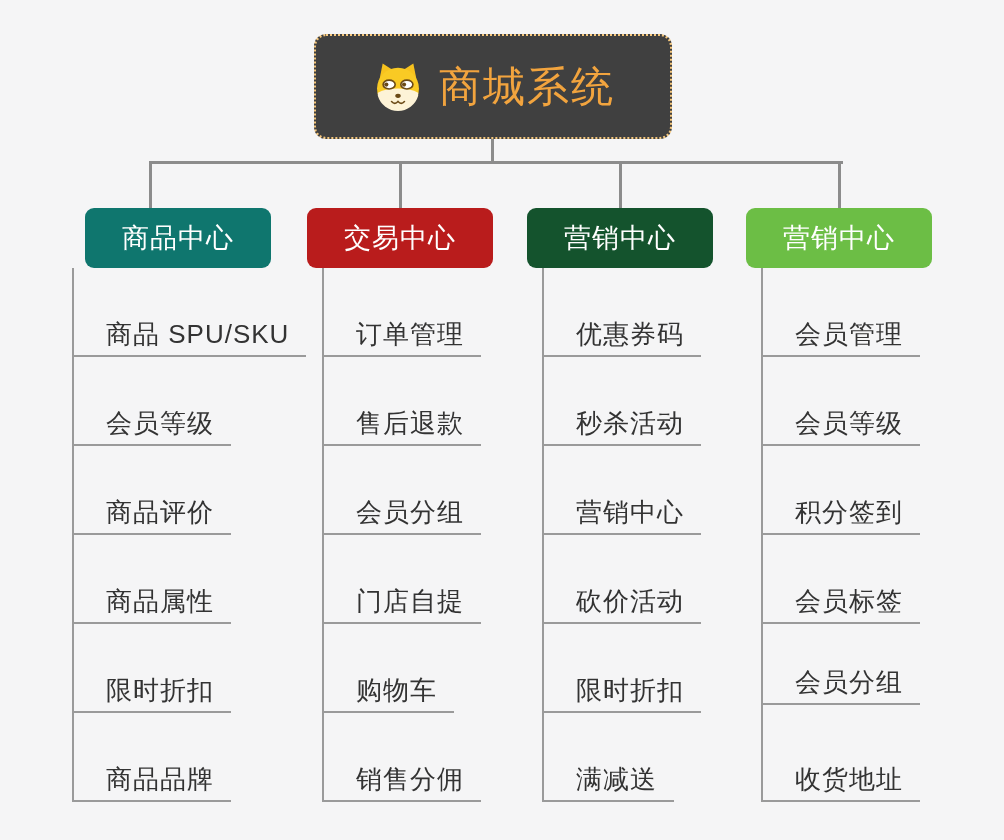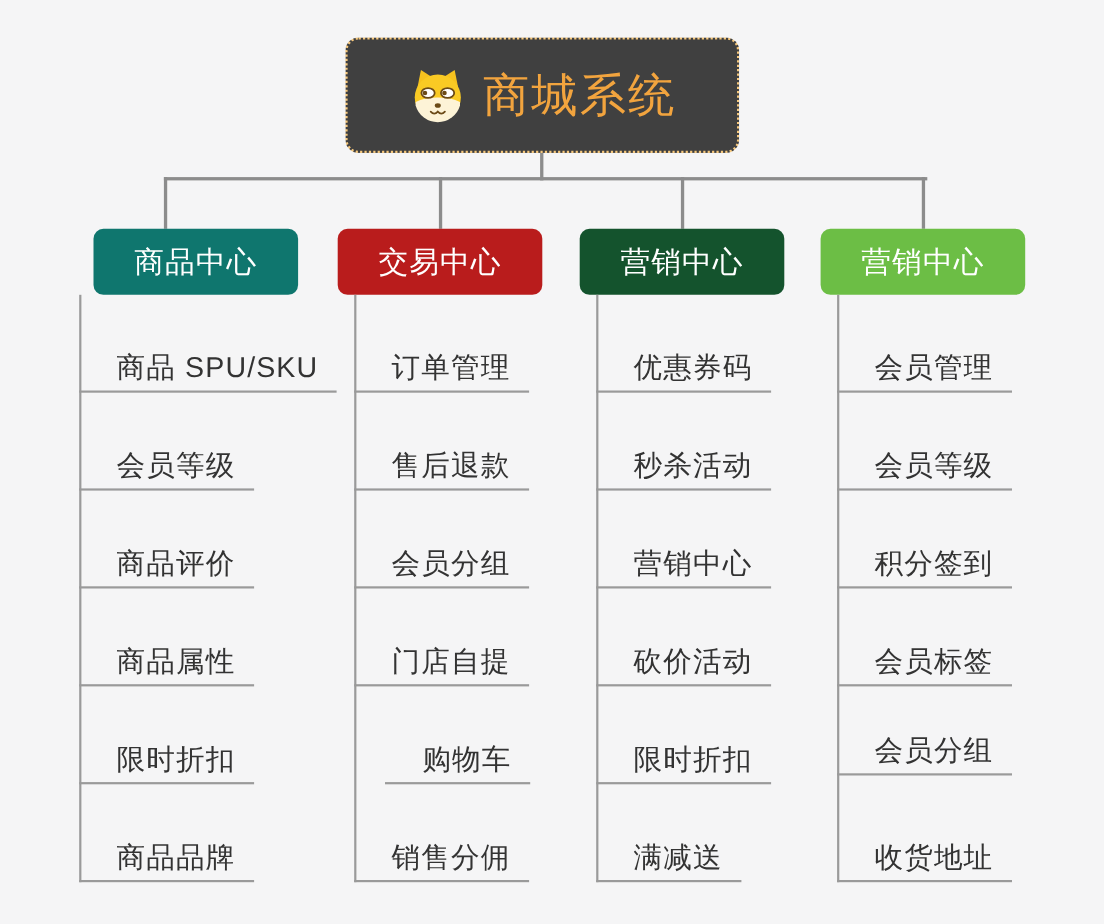--- a/index.html
+++ b/index.html
@@ -118,21 +118,21 @@
       <div class="leaf-node" style="left: 72px; top: 673px; border-bottom-color: rgb(154, 154, 154);"><span>限时折扣</span></div>
       <div class="leaf-node" style="left: 72px; top: 762px; border-bottom-color: rgb(154, 154, 154);"><span>商品品牌</span></div>
       <div class="branch-header" style="left: 307px; top: 208px; background: #b91c1c;">
         <span>交易中心</span>
       </div>
       <div class="trunk" style="left: 322px; top: 268px; height: 534px; background: rgb(154, 154, 154);"></div>
       <div class="leaf-node" style="left: 322px; top: 317px; border-bottom-color: rgb(154, 154, 154);"><span>订单管理</span></div>
       <div class="leaf-node" style="left: 322px; top: 406px; border-bottom-color: rgb(154, 154, 154);"><span>售后退款</span></div>
       <div class="leaf-node" style="left: 322px; top: 495px; border-bottom-color: rgb(154, 154, 154);"><span>会员分组</span></div>
       <div class="leaf-node" style="left: 322px; top: 584px; border-bottom-color: rgb(154, 154, 154);"><span>门店自提</span></div>
-      <div class="leaf-node" style="left: 322px; top: 673px; border-bottom-color: rgb(154, 154, 154); margin-left: 28px;"><span>购物车</span></div>
+      <div class="leaf-node" style="left: 322px; top: 673px; border-bottom-color: rgb(154, 154, 154);"><span>购物车</span></div>
       <div class="leaf-node" style="left: 322px; top: 762px; border-bottom-color: rgb(154, 154, 154);"><span>销售分佣</span></div>
       <div class="branch-header" style="left: 527px; top: 208px; background: #14532d;">
         <span>营销中心</span>
       </div>
       <div class="trunk" style="left: 542px; top: 268px; height: 534px; background: rgb(154, 154, 154);"></div>
       <div class="leaf-node" style="left: 542px; top: 317px; border-bottom-color: rgb(154, 154, 154);"><span>优惠券码</span></div>
       <div class="leaf-node" style="left: 542px; top: 406px; border-bottom-color: rgb(154, 154, 154);"><span>秒杀活动</span></div>
       <div class="leaf-node" style="left: 542px; top: 495px; border-bottom-color: rgb(154, 154, 154);"><span>营销中心</span></div>
       <div class="leaf-node" style="left: 542px; top: 584px; border-bottom-color: rgb(154, 154, 154);"><span>砍价活动</span></div>
       <div class="leaf-node" style="left: 542px; top: 673px; border-bottom-color: rgb(154, 154, 154);"><span>限时折扣</span></div>

